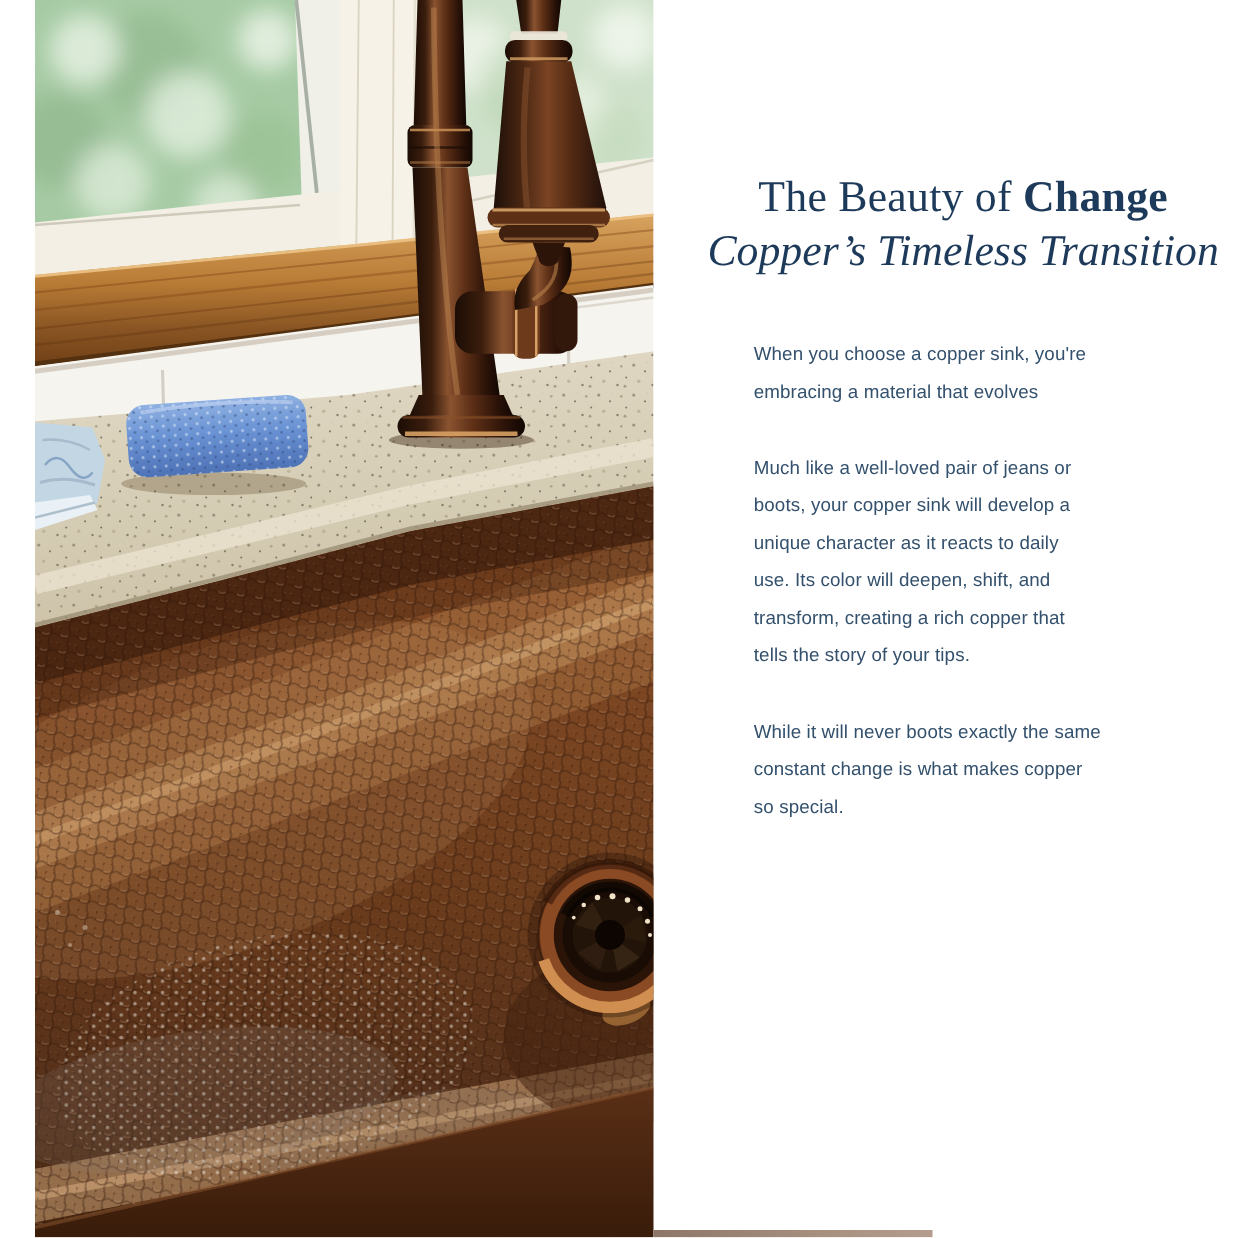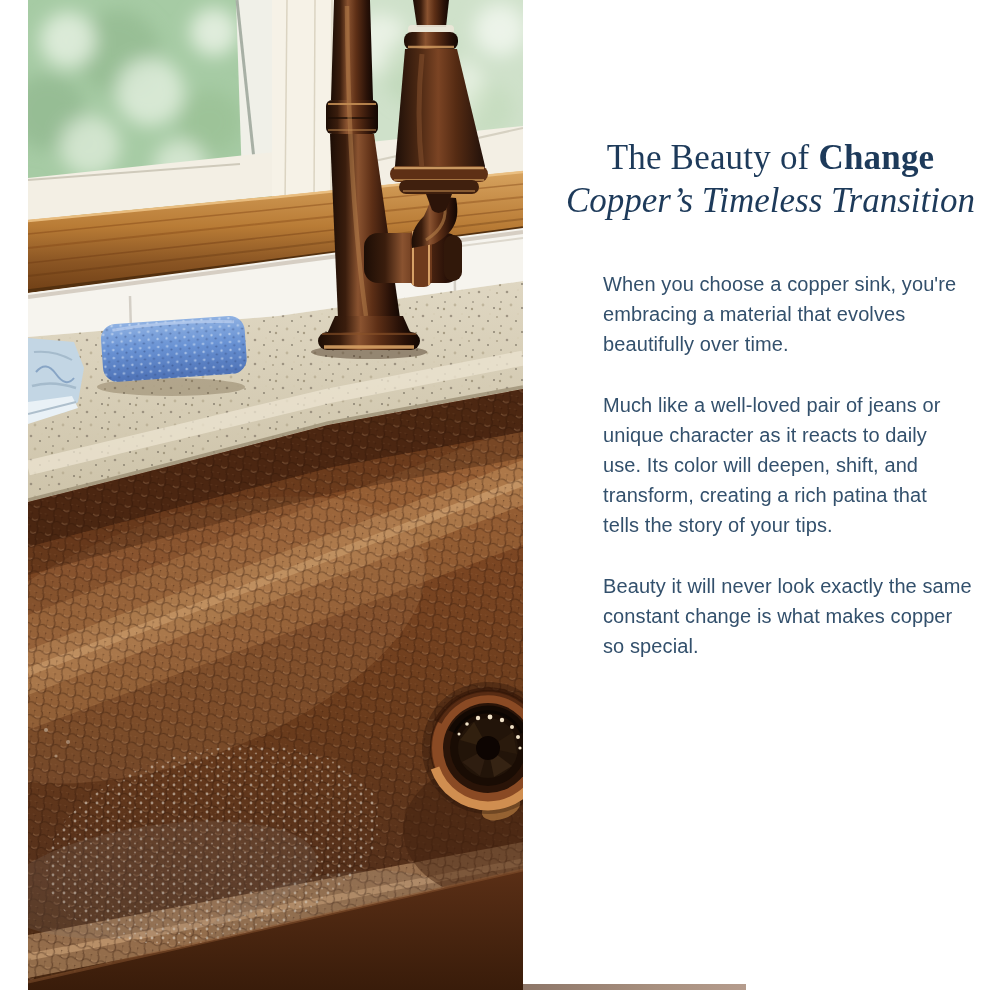--- a/index.html
+++ b/index.html
@@ -7,21 +7,21 @@
           font-family:"Liberation Sans",sans-serif;margin-left:28px;}
   .photo{position:absolute;left:0;top:0;width:495px;height:990px;overflow:hidden;}
   .photo svg{display:block;}
   .panel{position:absolute;left:495px;top:0;width:495px;height:990px;background:#ffffff;}
   .title{position:absolute;left:0;top:136px;width:495px;margin:0;text-align:center;
          font-family:"Liberation Serif",serif;color:#1d3a5a;font-weight:400;}
   .t1{display:block;font-size:35px;line-height:43px;letter-spacing:.2px;}
   .t1 strong{font-weight:700;}
   .t2{display:block;font-size:35px;line-height:43px;font-style:italic;}
   .body-copy{position:absolute;left:80px;top:269px;width:370px;color:#33506c;
-             font-size:20px;letter-spacing:.1px;}
+             font-size:15px;letter-spacing:.1px;}
   .body-copy p{margin:0 0 31px 0;}
   .line{display:block;line-height:30px;white-space:nowrap;}
   .edge-strip{position:absolute;left:495px;top:984px;width:223px;height:6px;
               background:linear-gradient(90deg,#8d7668,#a8907f 60%,#b59c8d);}
 </style>
 </head>
 <body>
 
 <div class="canvas">
 
@@ -299,31 +299,31 @@
   <div class="panel">
     <h1 class="title">
       <span class="t1"><span>The Beauty of </span><strong>Change</strong></span>
       <span class="t2">Copper’s Timeless Transition</span>
     </h1>
 
     <div class="body-copy">
       <p>
         <span class="line">When you choose a copper sink, you're</span>
         <span class="line">embracing a material that evolves</span>
-        <span class="line">beautifully over time.</span>
       </p>
       <p>
         <span class="line">Much like a well-loved pair of jeans or</span>
+        <span class="line">boots, your copper sink will develop a</span>
         <span class="line">unique character as it reacts to daily</span>
         <span class="line">use. Its color will deepen, shift, and</span>
-        <span class="line">transform, creating a rich patina that</span>
+        <span class="line">transform, creating a rich copper that</span>
         <span class="line">tells the story of your tips.</span>
       </p>
       <p>
-        <span class="line">Beauty it will never look exactly the same</span>
+        <span class="line">While it will never boots exactly the same</span>
         <span class="line">constant change is what makes copper</span>
         <span class="line">so special.</span>
       </p>
     </div>
   </div>
 
   <div class="edge-strip"></div>
 </div>
 
 </body></html>

